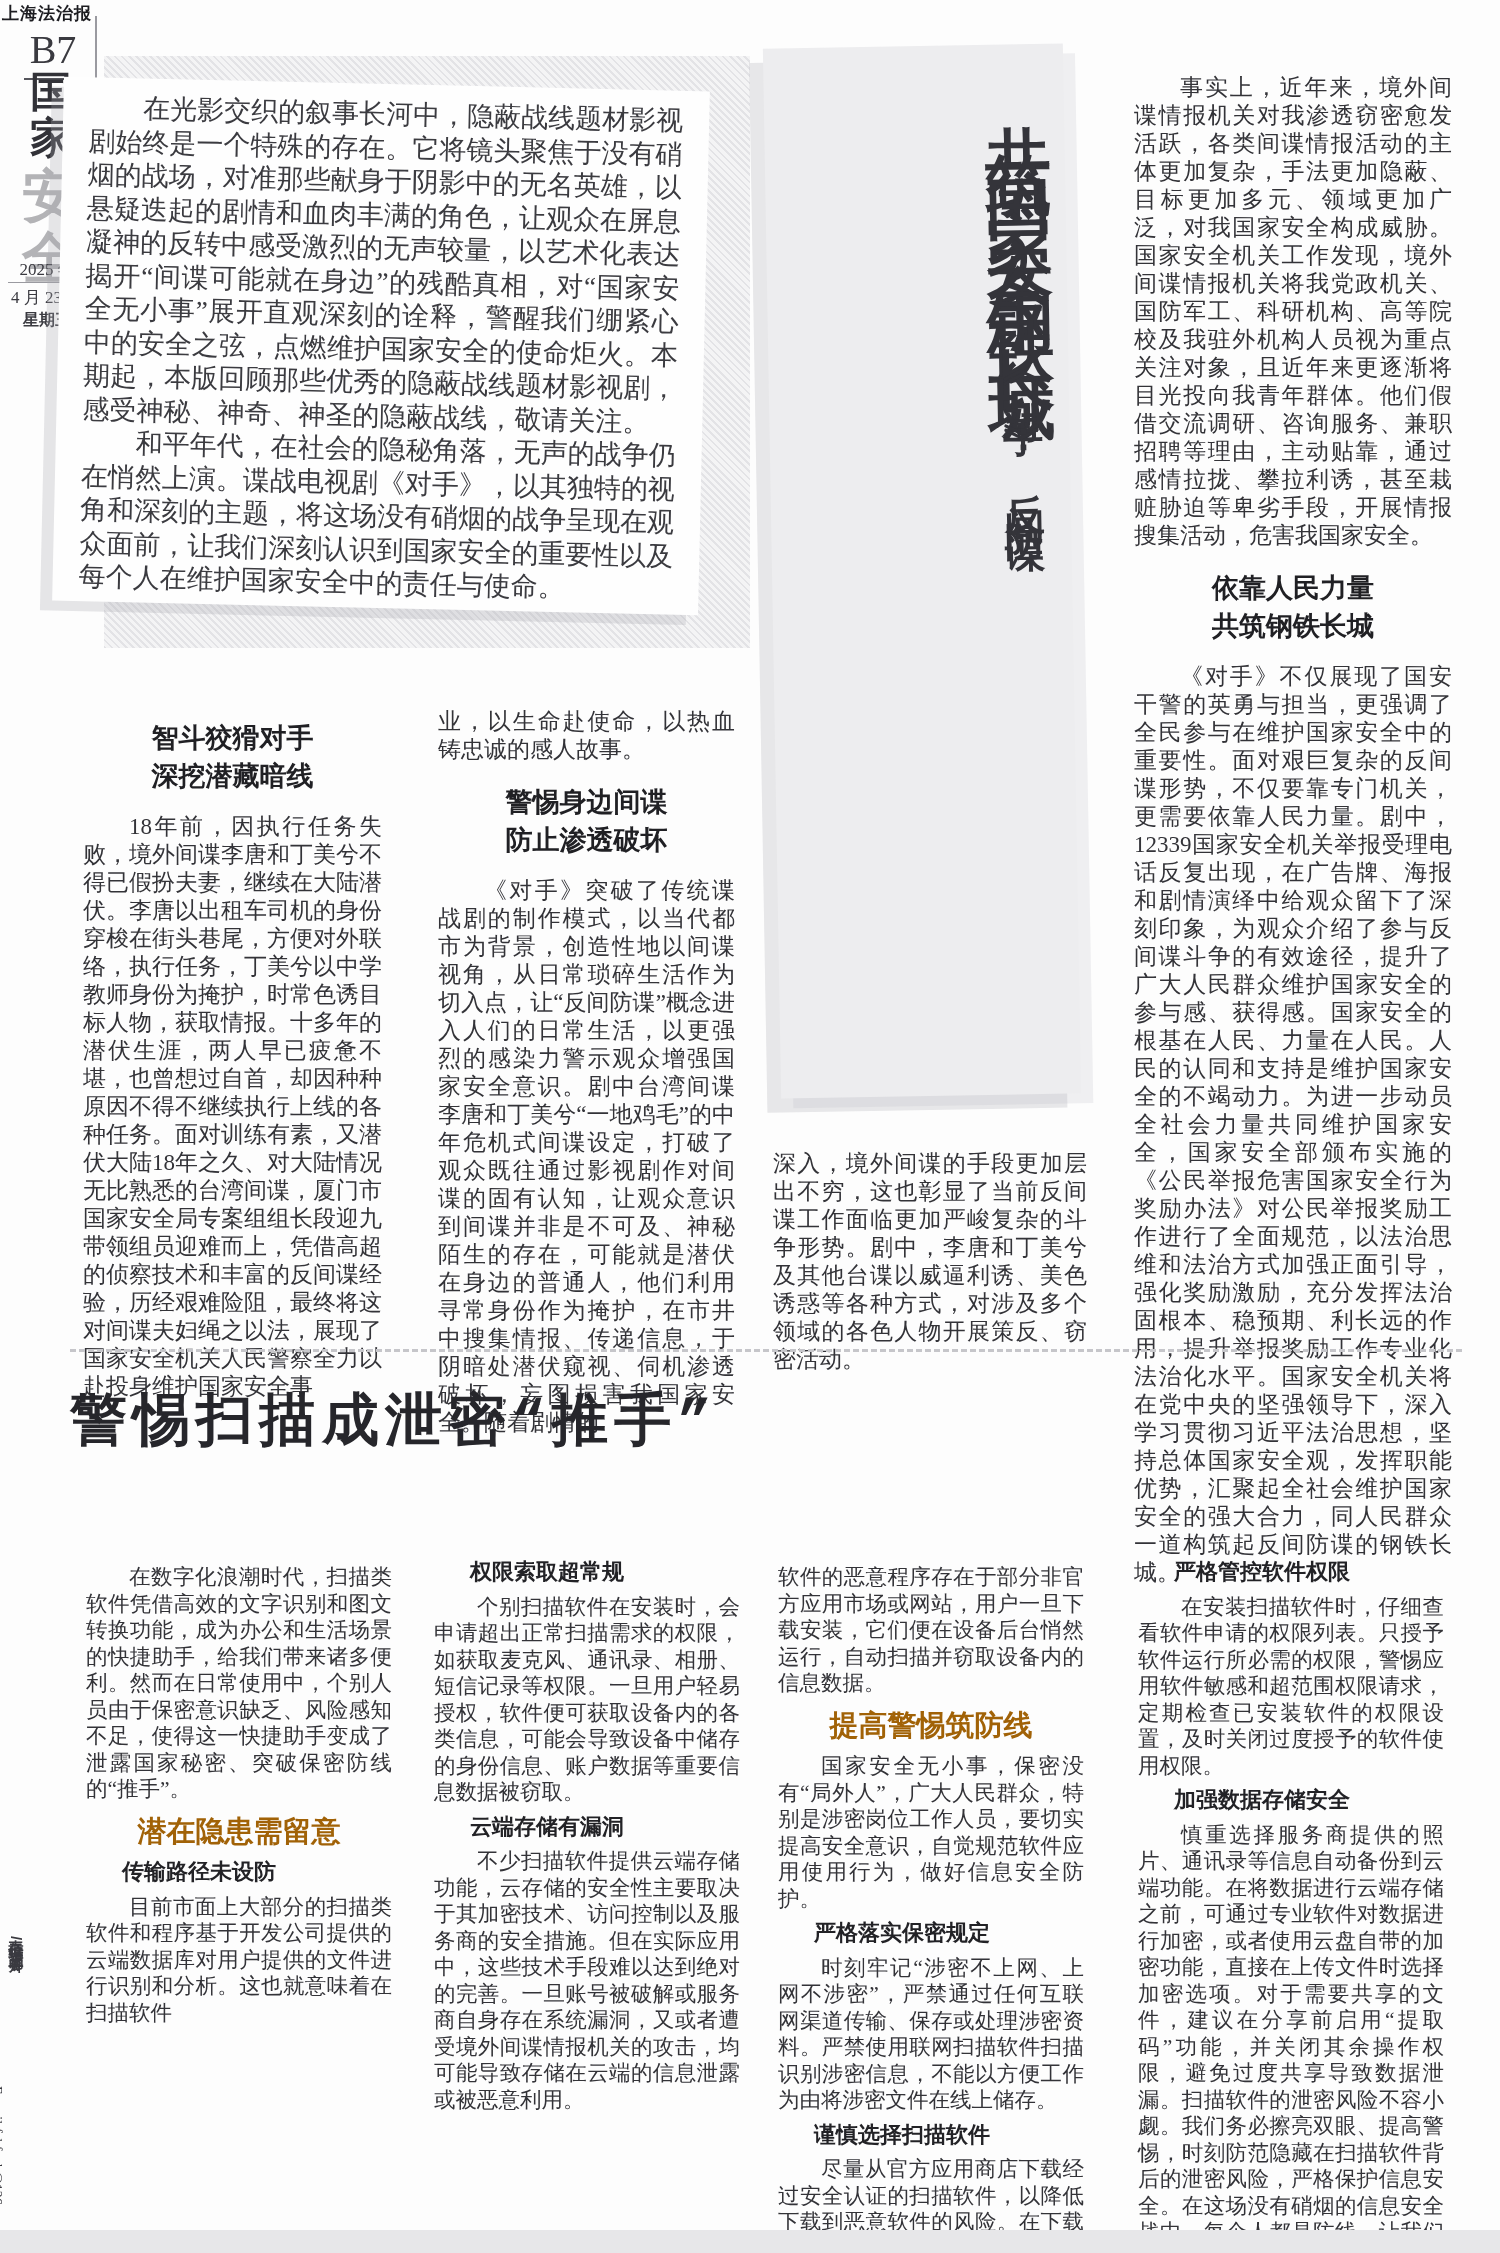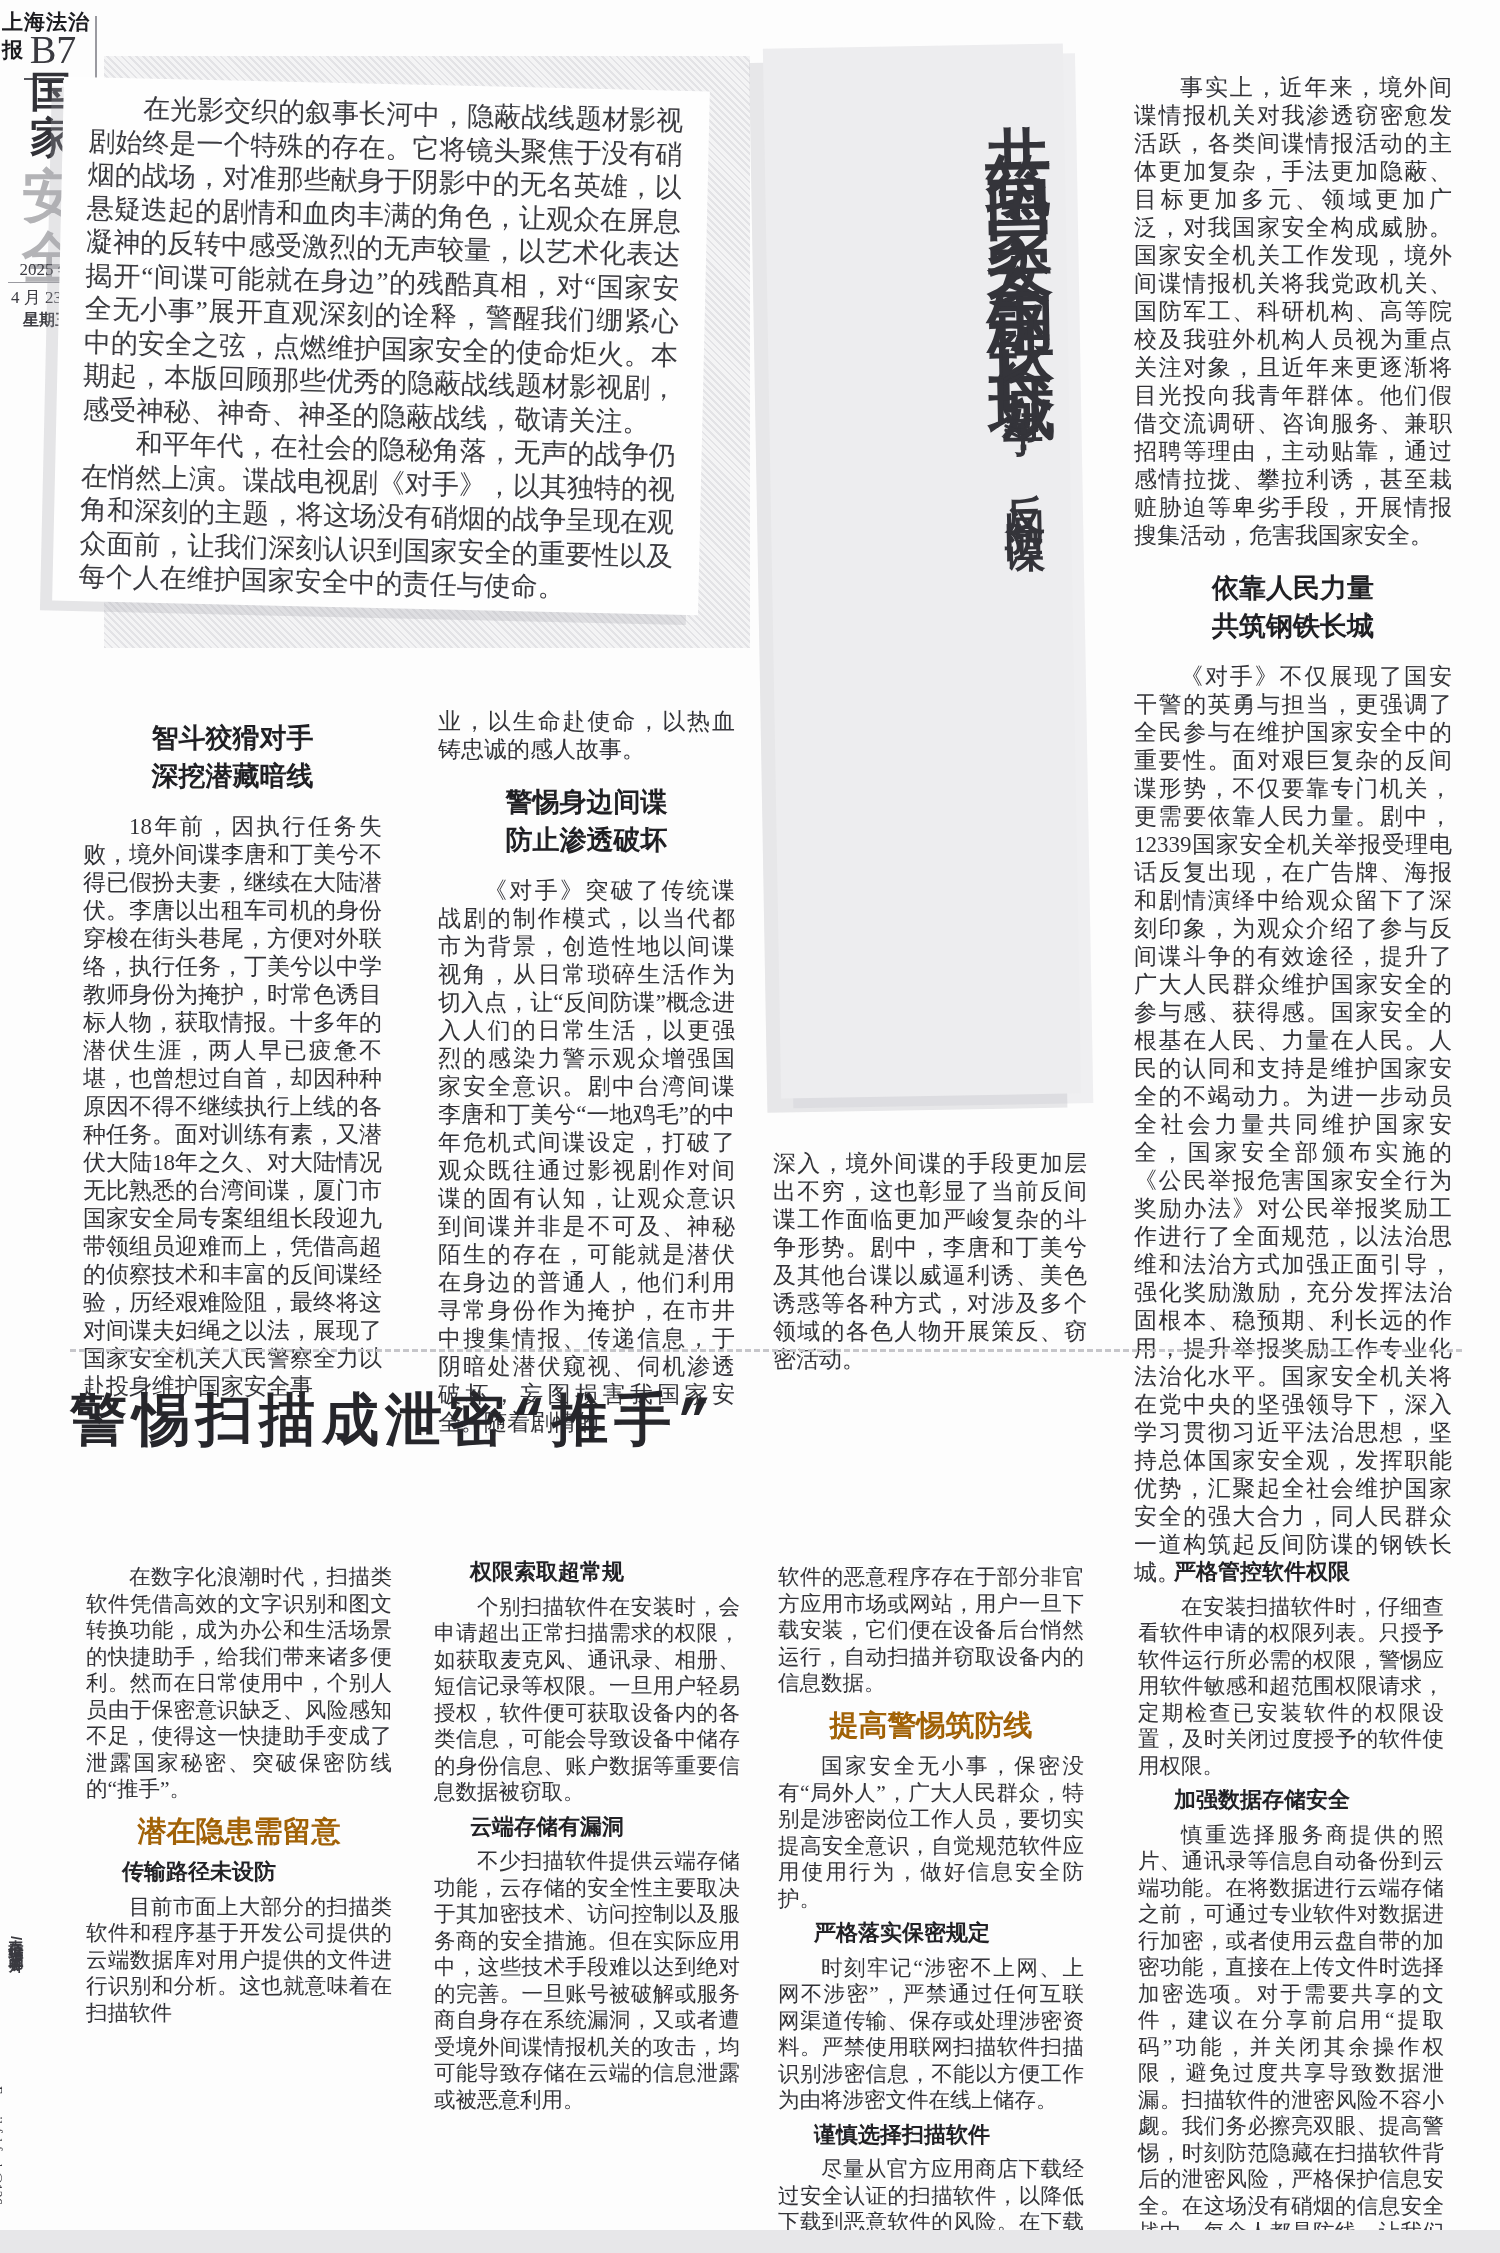--- a/index.html
+++ b/index.html
@@ -1,21 +1,21 @@
 <!DOCTYPE html>
 <html><head>
 <meta charset="utf-8">
 <style>
   html,body{margin:0;padding:0;background:#e9e9eb;}
   .page{position:relative;width:1500px;height:2253px;background:#fdfdfd;
         font-family:"Liberation Serif","DejaVu Serif",serif;color:#2f2f33;overflow:hidden;margin:0 auto;}
   
   .masthead{position:absolute;left:0;top:0;width:96px;height:400px;}
   .mast-rule{position:absolute;left:95px;top:16px;width:2px;height:344px;background:#9a9aa0;}
-  .logo{position:absolute;left:2px;top:8px;width:92px;font-weight:bold;font-size:21px;
+  .logo{position:absolute;left:2px;top:2px;width:92px;font-weight:bold;font-size:17px;
         letter-spacing:1px;color:#1c1c20;font-family:"DejaVu Serif",serif;}
   .pageno{position:absolute;left:22px;top:26px;width:62px;text-align:center;font-size:40px;
           color:#3a3a40;font-family:"Liberation Serif",serif;}
   .pageno-rule{position:absolute;left:24px;top:78px;width:58px;height:2px;background:#55555c;}
   .sec-char{position:absolute;left:26px;width:50px;text-align:center;font-weight:bold;
             color:#323238;font-size:42px;line-height:44px;}
   .cal-char{position:absolute;left:20px;width:60px;text-align:center;font-weight:bold;
             color:#b3b3b6;font-size:56px;line-height:58px;font-family:"DejaVu Serif",serif;}
   .date-line{position:absolute;left:0;width:94px;text-align:center;font-size:17px;color:#3a3a40;}
   .date-rule{position:absolute;left:8px;top:282px;width:80px;height:1px;background:#9a9aa0;}

